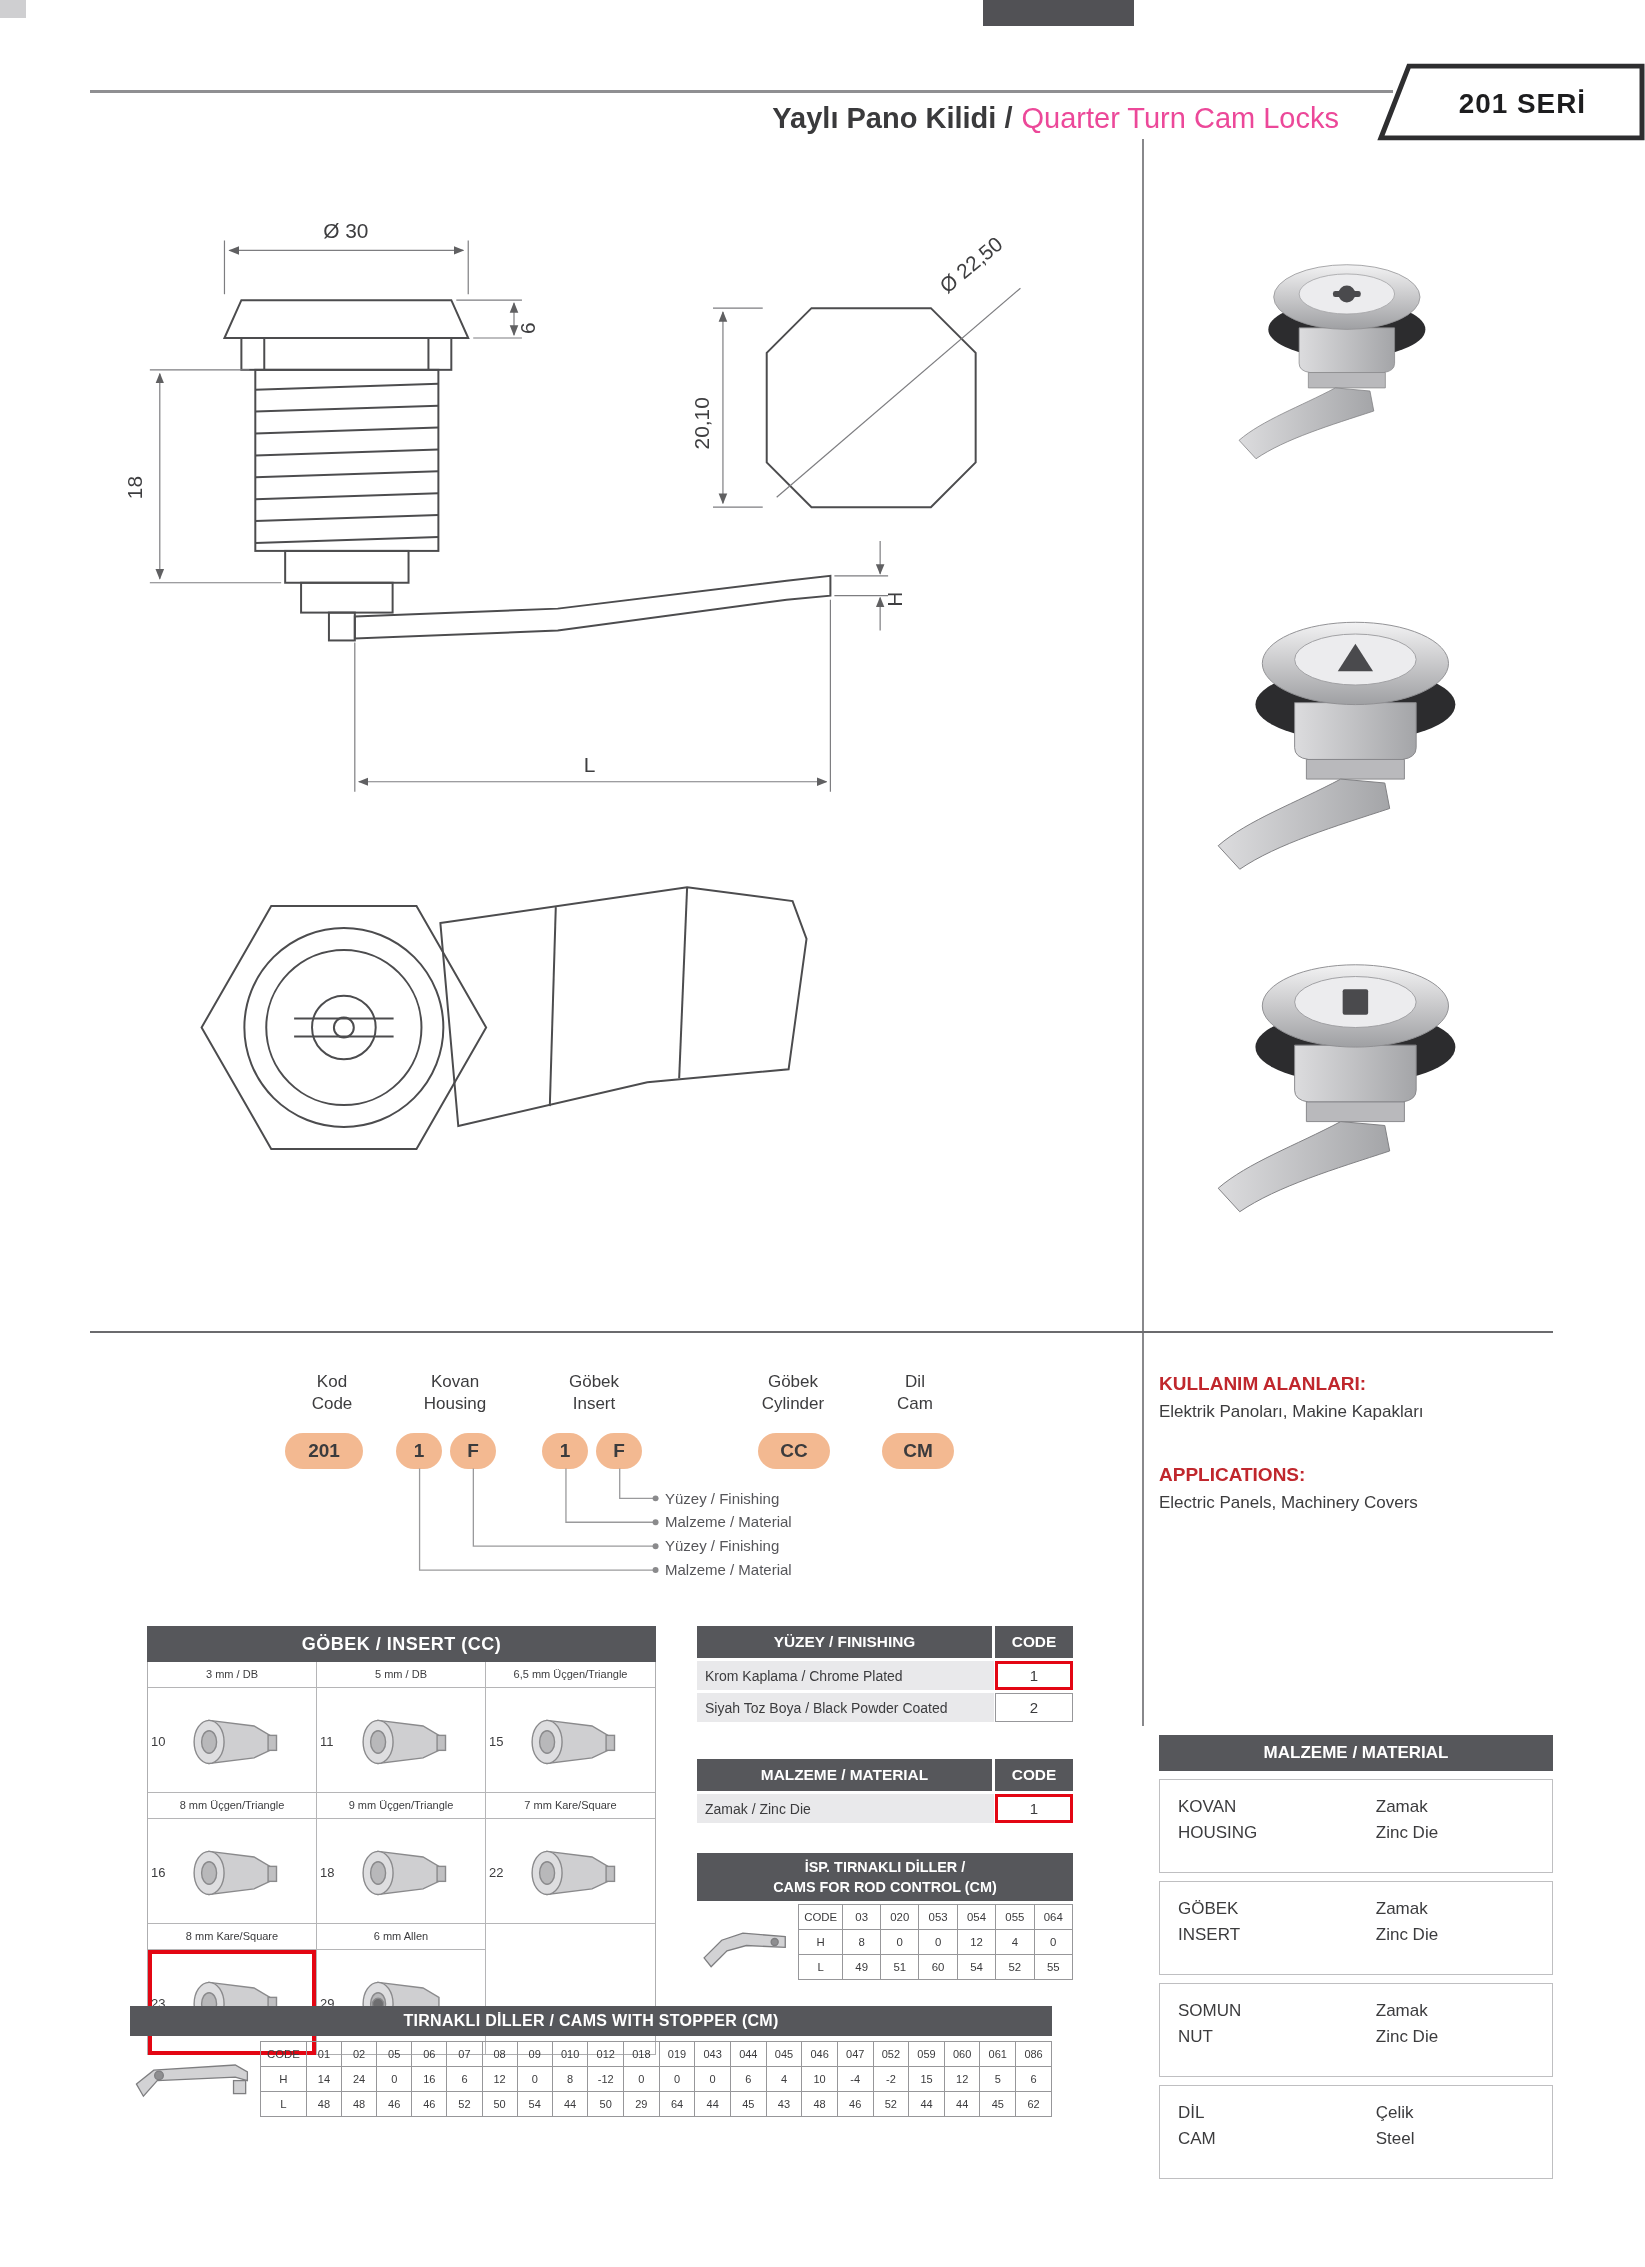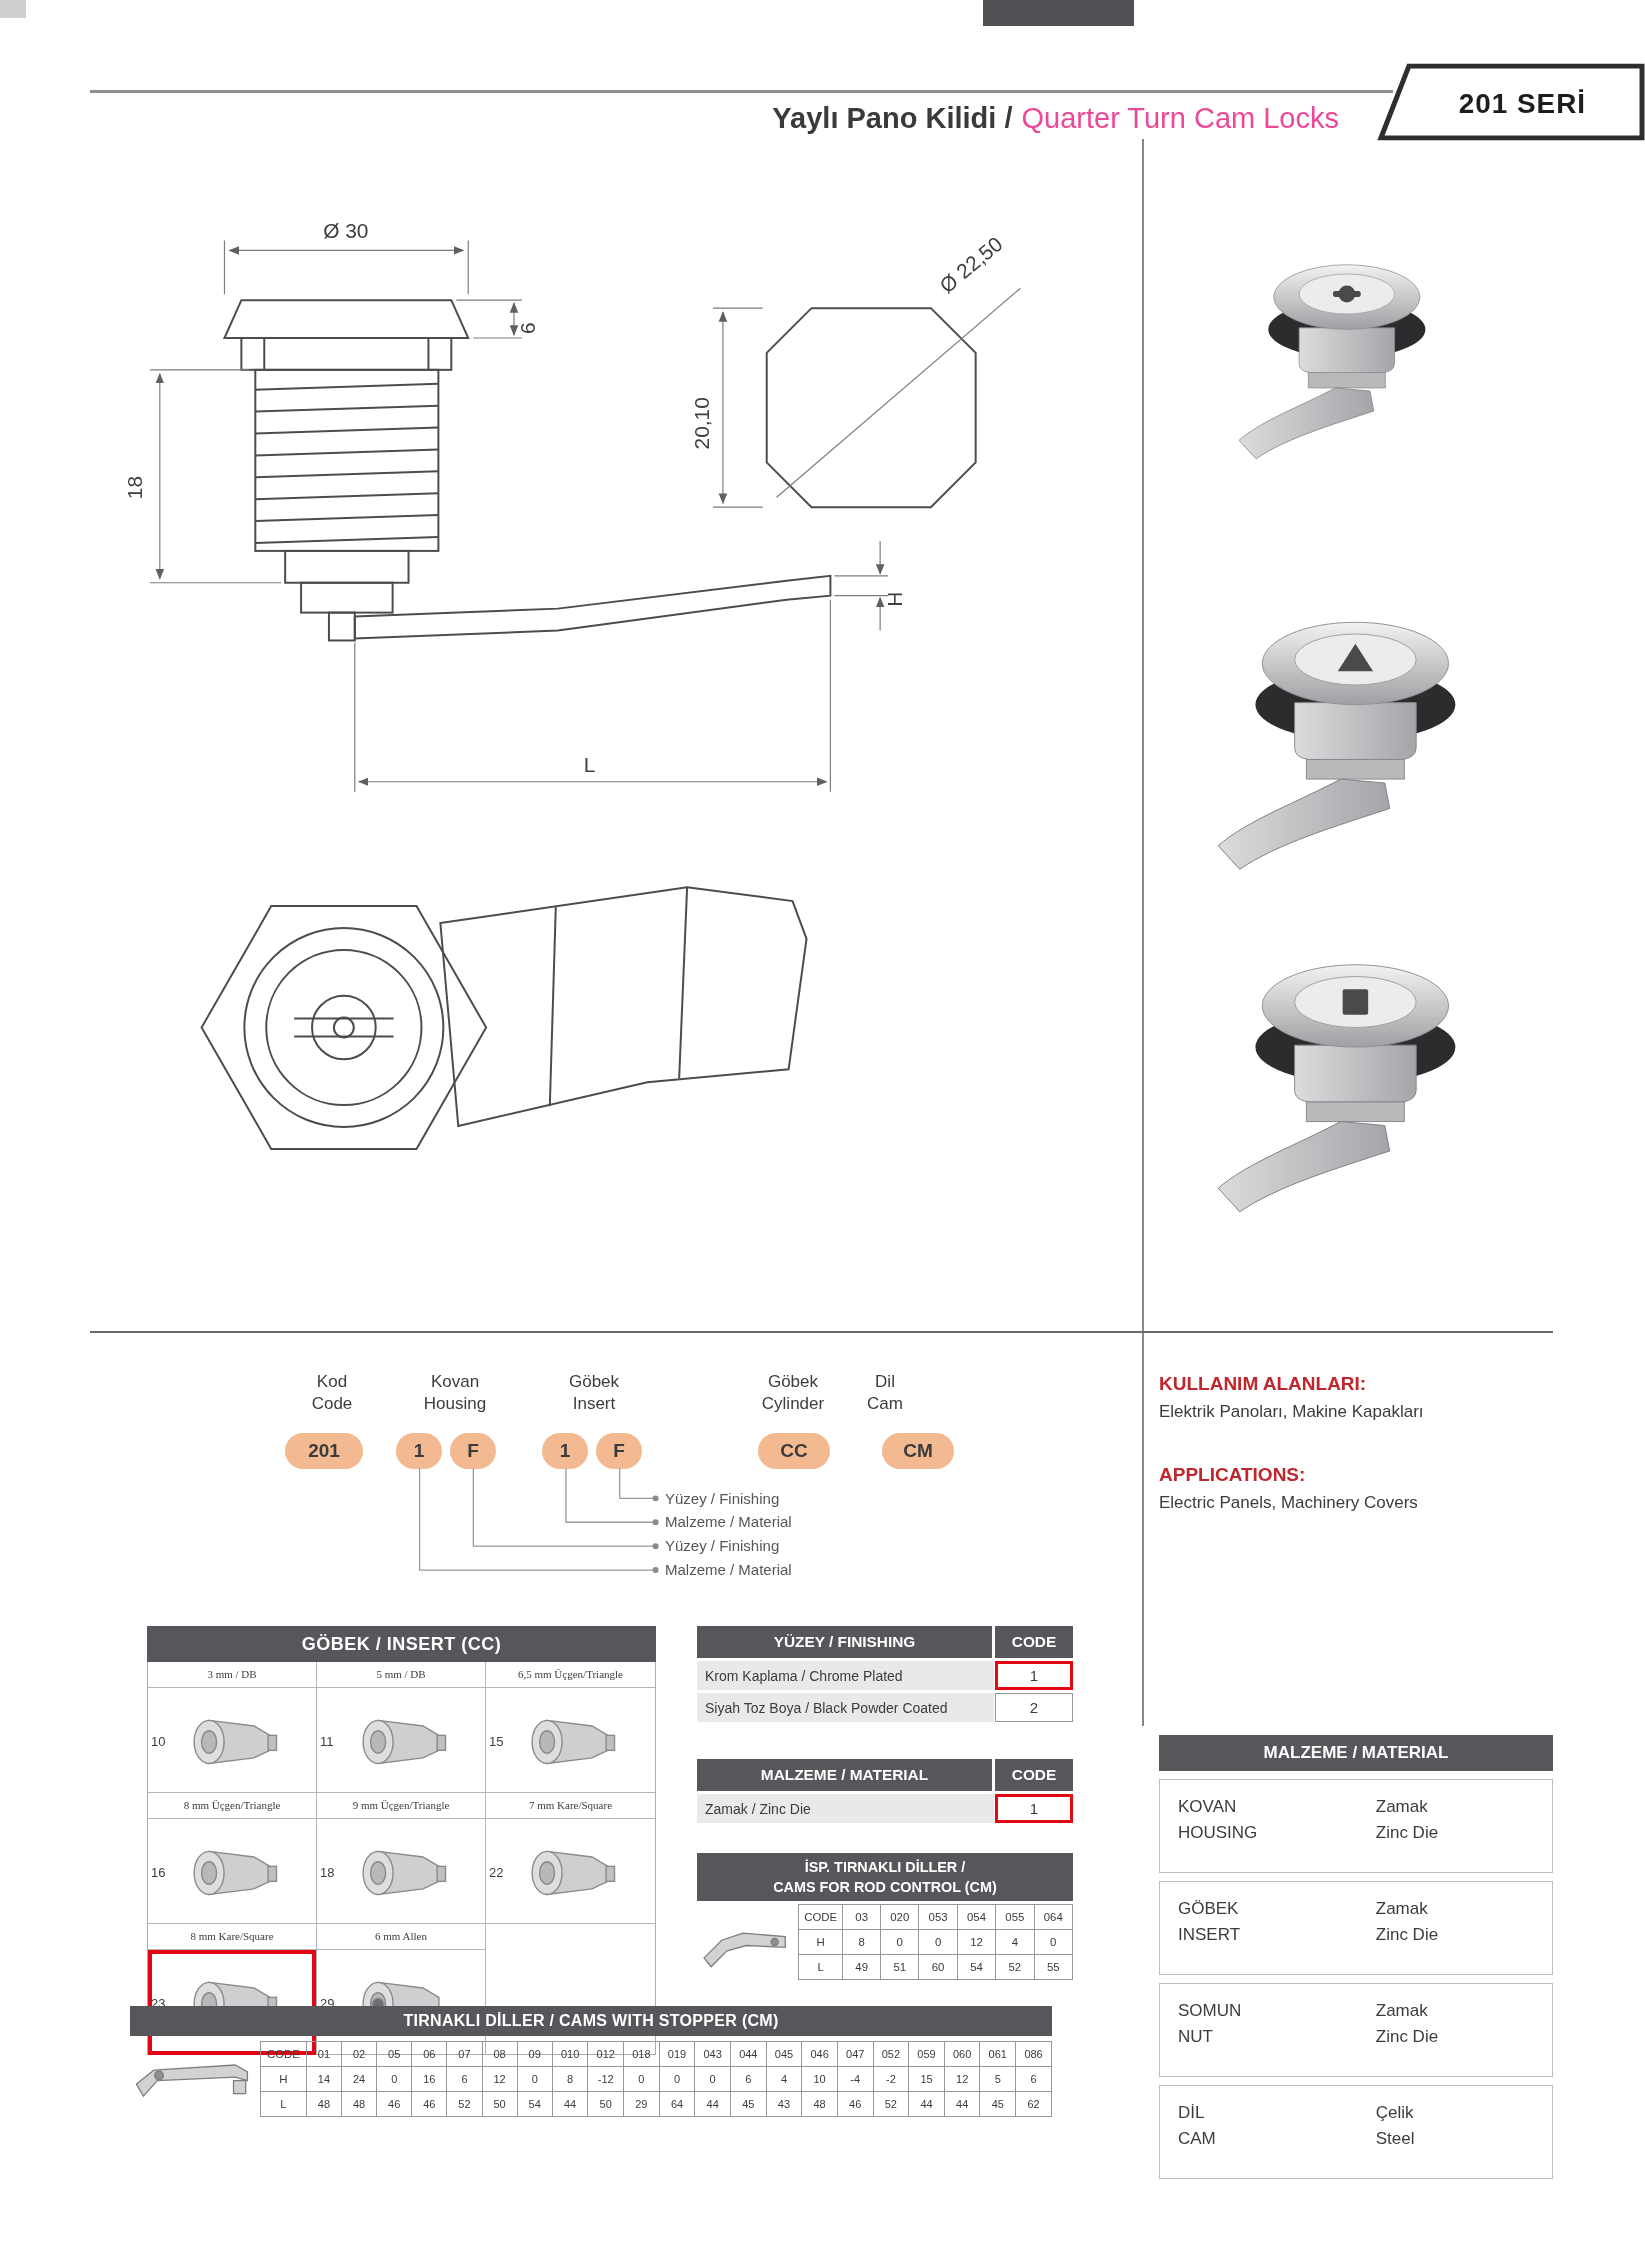--- a/index.html
+++ b/index.html
@@ -52,21 +52,21 @@
 
   
   .insert-table{position:absolute;left:147px;top:1626px;width:509px;}
   .it-header{height:36px;background:#56575b;color:#fff;font-weight:bold;font-size:18px;
              display:flex;align-items:center;justify-content:center;letter-spacing:0.5px;}
   .it-grid{display:grid;grid-template-columns:repeat(3,1fr);border:1px solid #aeaeb0;border-top:none;}
   .ins-cell{position:relative;height:130px;border-right:1px solid #b5b5b7;border-bottom:1px solid #b5b5b7;background:#fff;}
   .ins-cell:nth-child(3n){border-right:none;}
   .ins-cell:nth-child(n+7){border-bottom:none;}
   .ins-label{height:25px;line-height:25px;text-align:center;font-size:11px;color:#3c3c3e;
-             border-bottom:1px solid #b5b5b7;overflow:hidden;white-space:nowrap;font-family:Liberation Serif, serif;}
+             border-bottom:1px solid #b5b5b7;overflow:hidden;white-space:nowrap;}
   .ins-body{position:relative;height:105px;display:flex;align-items:center;justify-content:center;}
   .ins-num{position:absolute;left:3px;top:50%;transform:translateY(-50%);font-size:13px;color:#3c3c3e;}
   .ins-img{width:103px;height:78px;}
   .ins-cell.hl .ins-body{box-shadow:inset 0 0 0 4px #e30613;}
 
   
   .code-table{position:absolute;width:376px;}
   .ct-header{display:flex;gap:3px;height:32px;}
   .ct-h-label{flex:1;background:#56575b;color:#fff;font-weight:bold;font-size:15.4px;
               display:flex;align-items:center;justify-content:center;}
@@ -261,21 +261,21 @@
     <div>Housing</div>
   </div>
   <div class="ord-label" style="left:594px;">
     <div>Göbek</div>
     <div>Insert</div>
   </div>
   <div class="ord-label" style="left:793px;">
     <div>Göbek</div>
     <div>Cylinder</div>
   </div>
-  <div class="ord-label" style="left:885px;">
+  <div class="ord-label" style="left:915px;">
     <div>Dil</div>
     <div>Cam</div>
   </div>
 
   <div class="pill" style="left:285px;width:78px;">201</div>
   <div class="pill" style="left:396px;width:46px;">1</div>
   <div class="pill" style="left:450px;width:46px;">F</div>
   <div class="pill" style="left:542px;width:46px;">1</div>
   <div class="pill" style="left:596px;width:46px;">F</div>
   <div class="pill" style="left:758px;width:72px;">CC</div>

